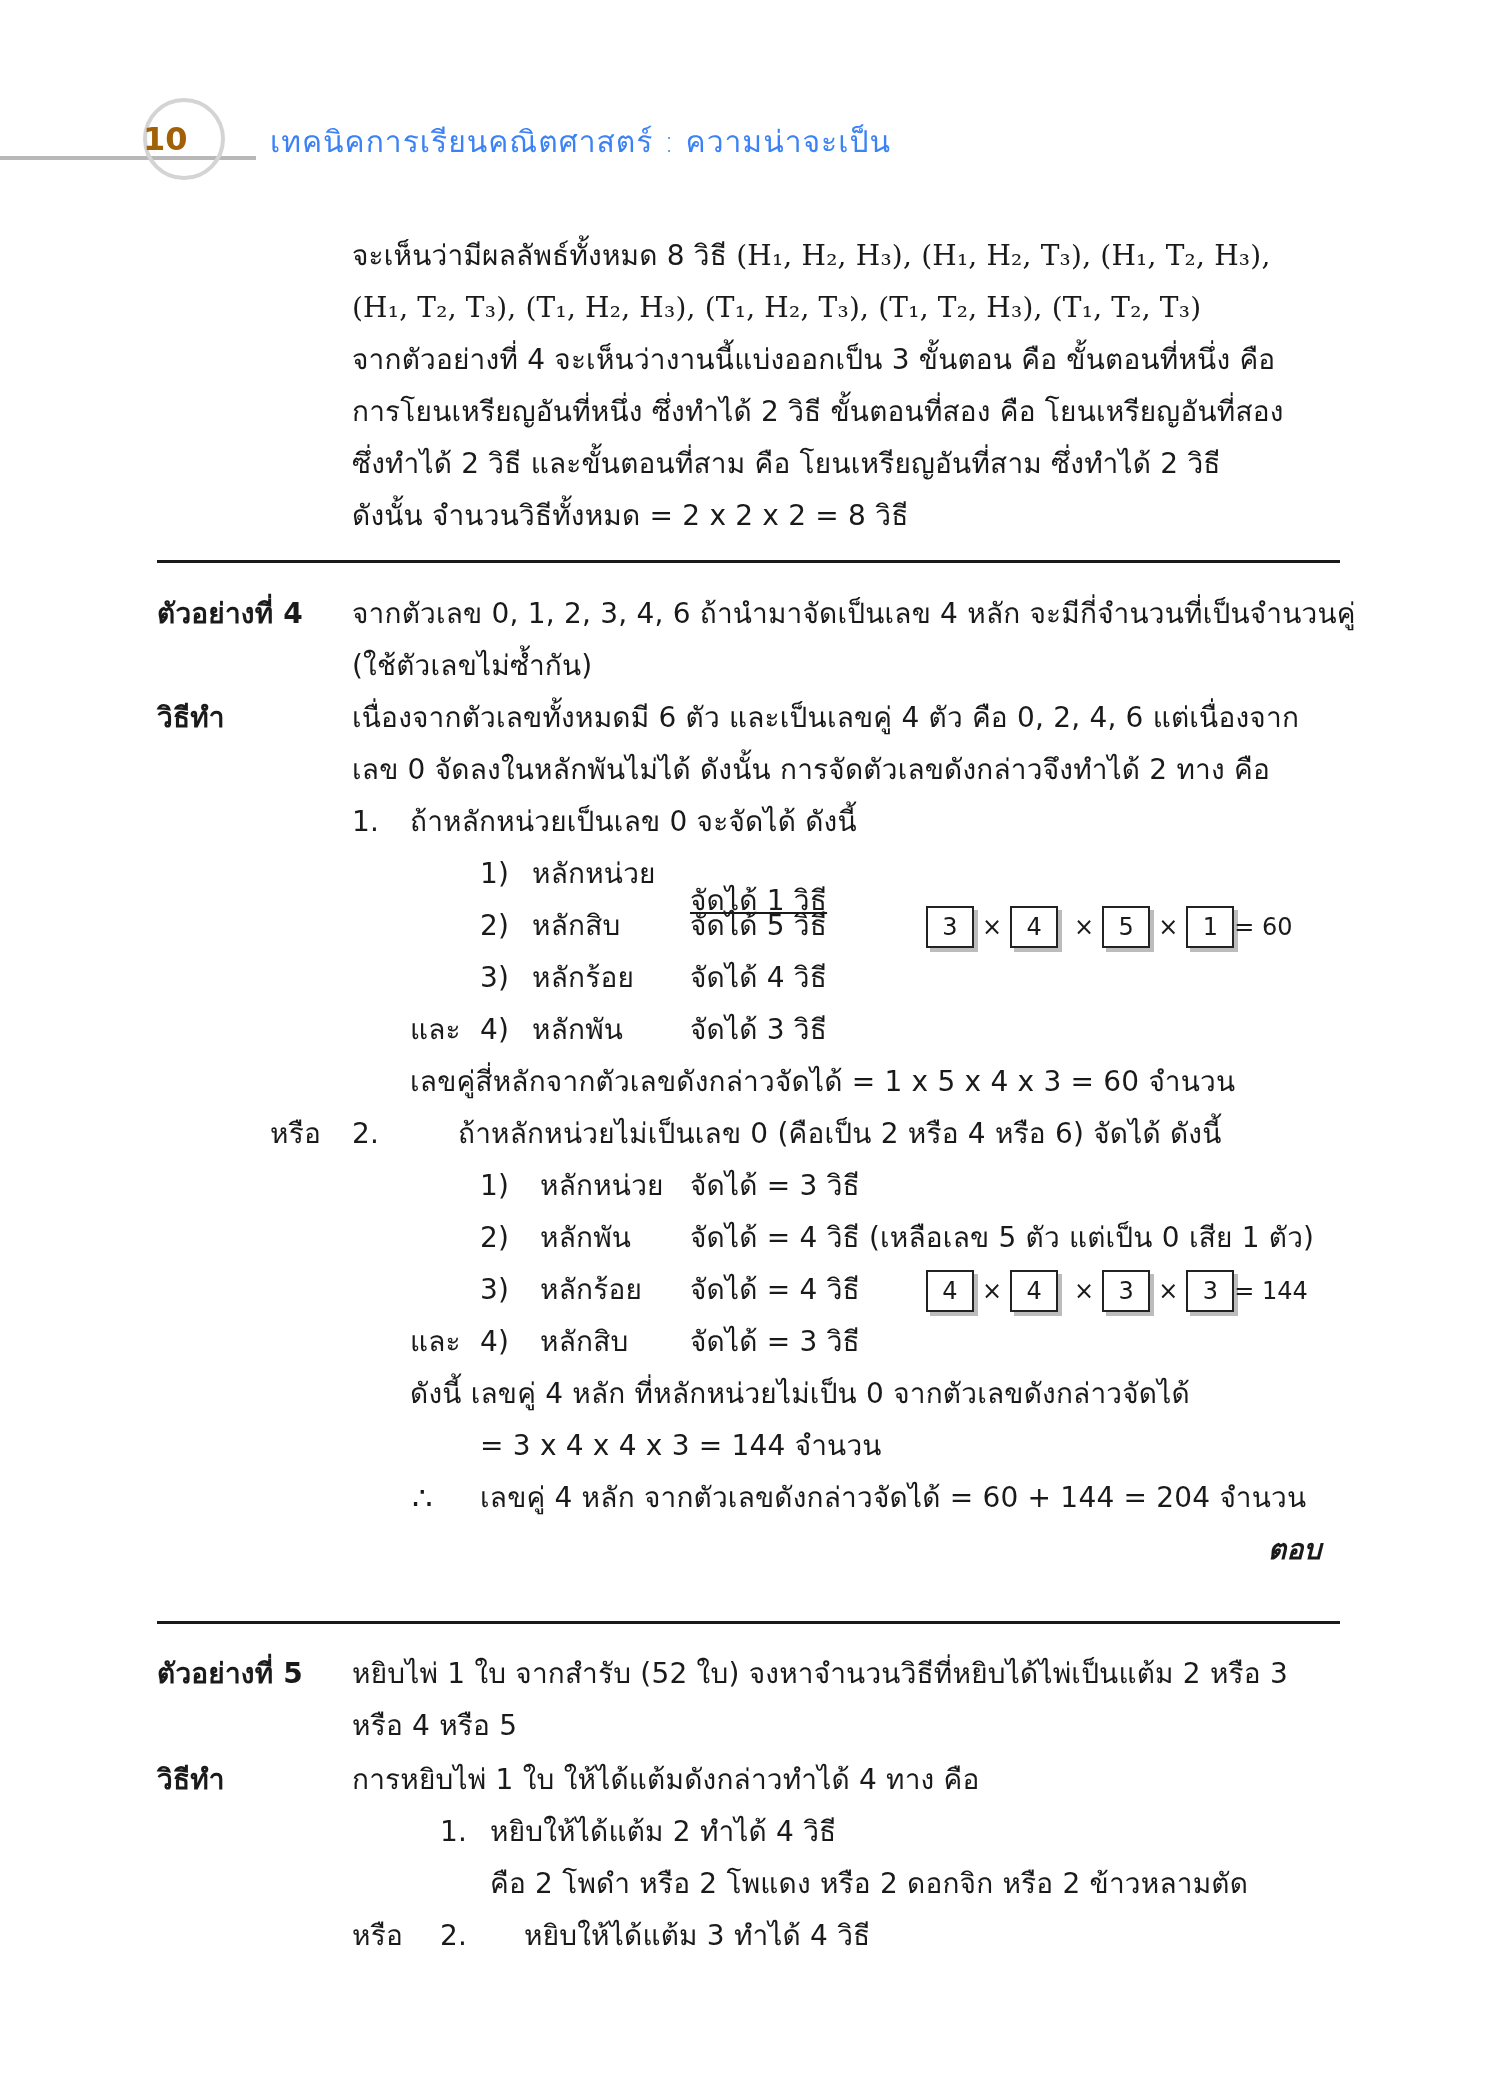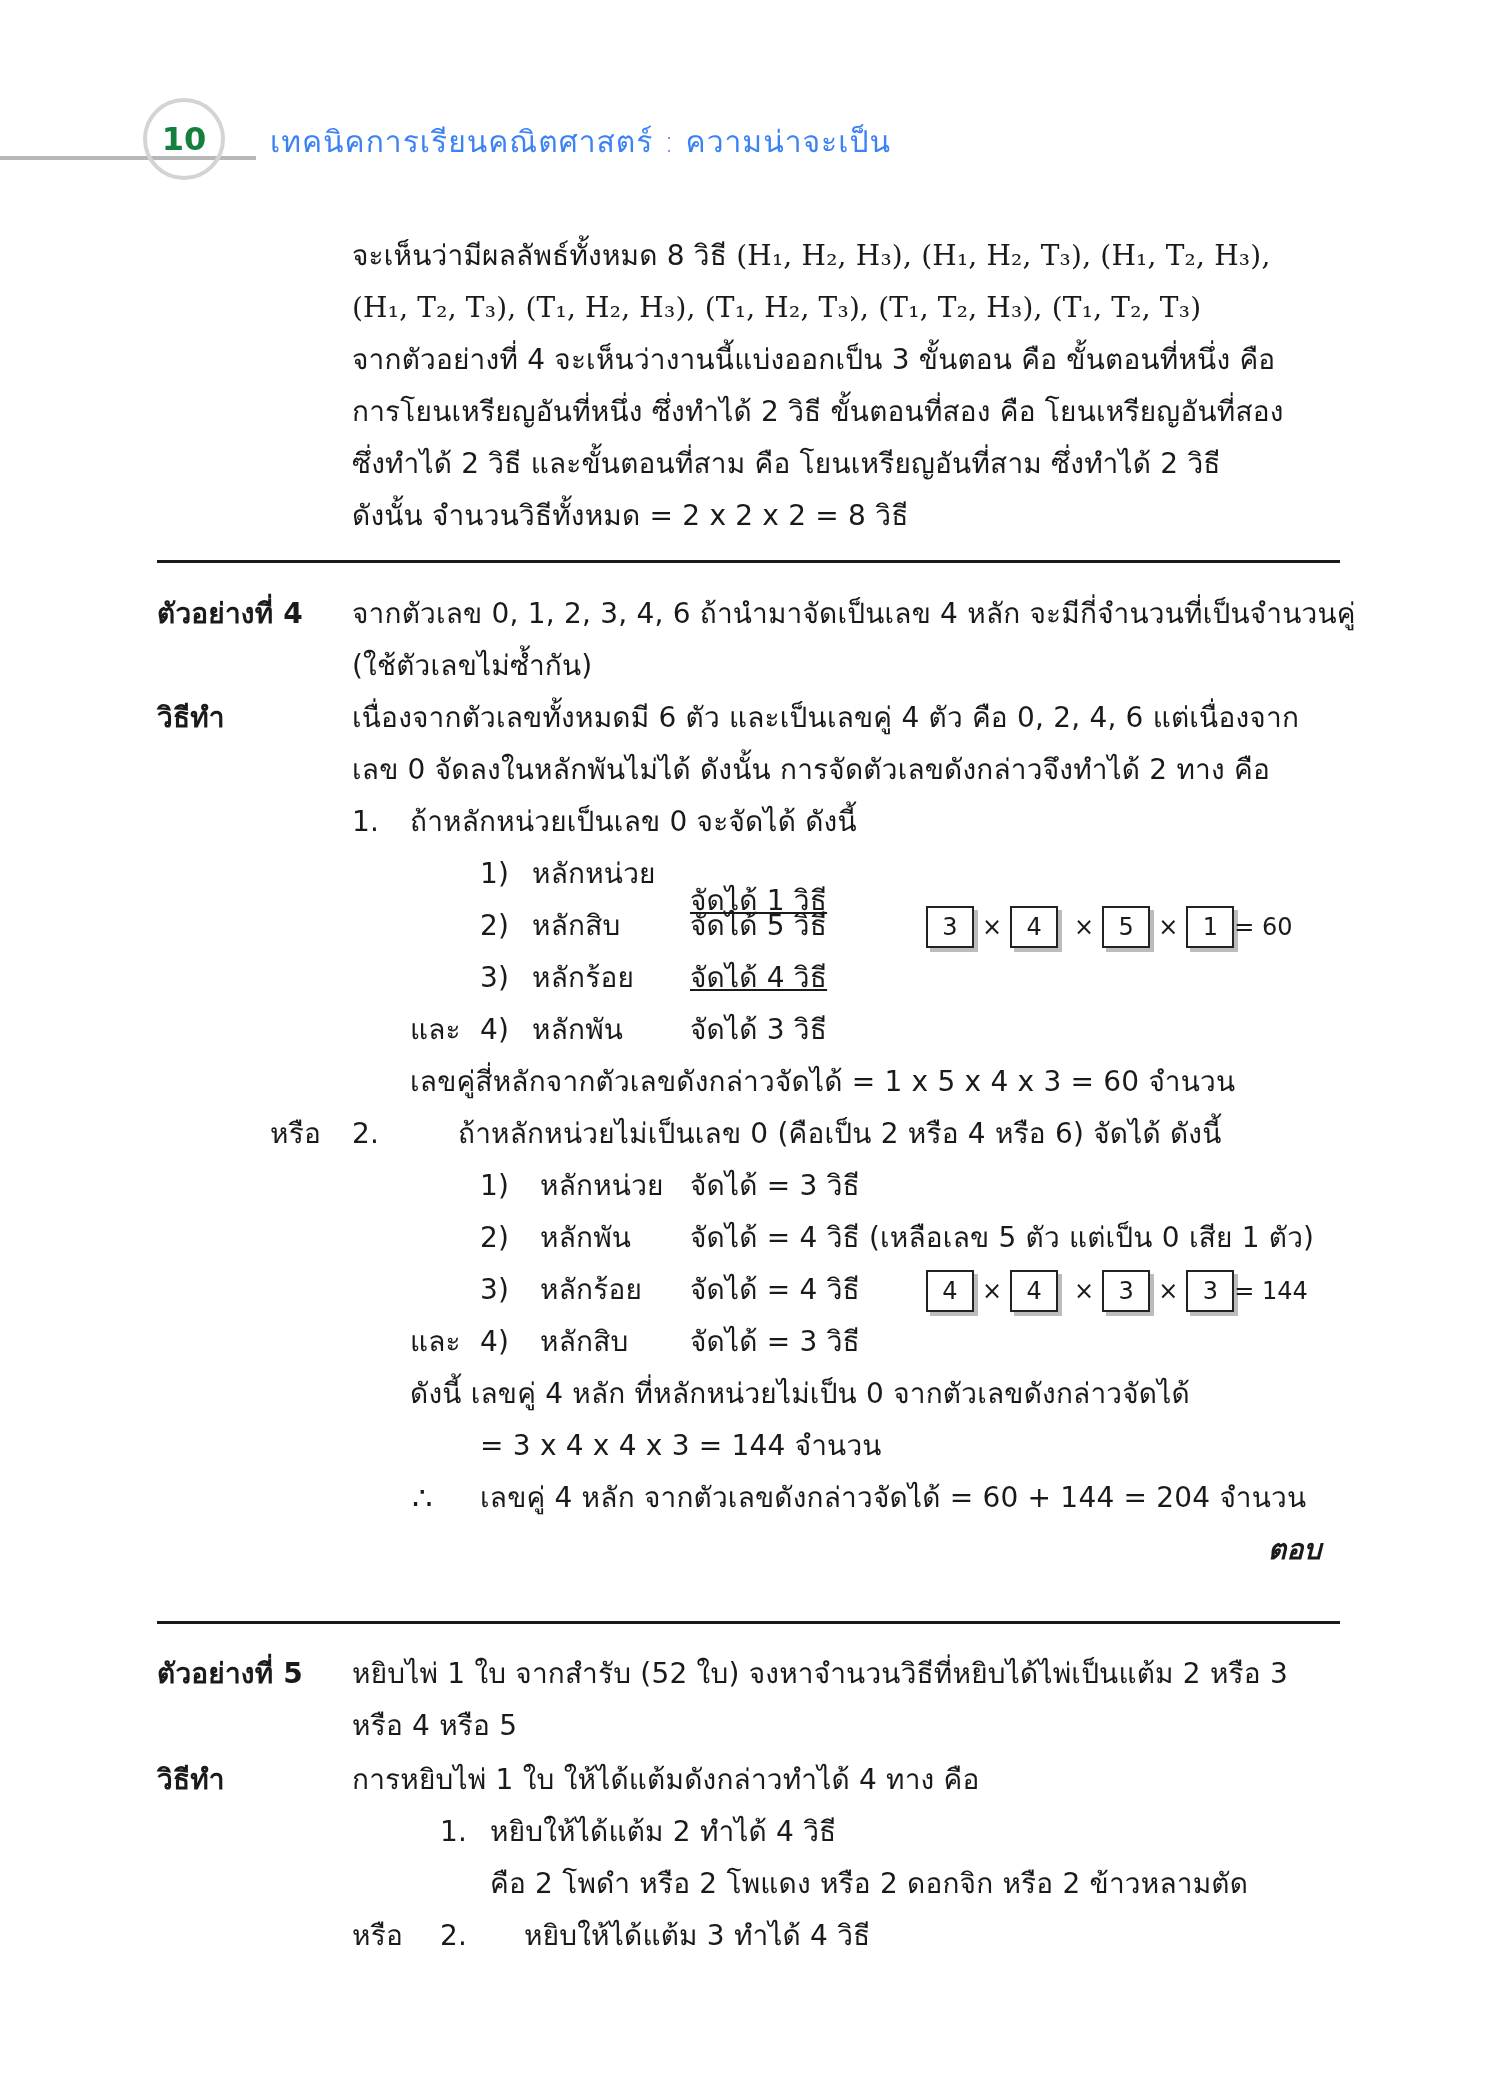--- a/index.html
+++ b/index.html
@@ -4,22 +4,22 @@
 <style>
   html, body { margin:0; padding:0; background:#ffffff; }
   body { width:1504px; height:2095px; position:relative; overflow:hidden;
          font-family:"DejaVu Sans", sans-serif; color:#1a1a1a; }
   .abs { position:absolute; white-space:nowrap; }
   .t { font-size:28px; line-height:36px; letter-spacing:0.2px; }
   .serif { font-family:"DejaVu Serif", serif; }
   .bold { font-weight:bold; }
   .header-rule { position:absolute; left:0; top:156px; width:256px; height:4px; background:#b8b8b8; }
   .page-circle { position:absolute; left:143px; top:98px; width:74px; height:74px; border:4px solid #d4d4d4; border-radius:50%; background:transparent; }
-  .page-num { position:absolute; left:143px; top:98px; width:82px; height:82px; text-align:center; line-height:82px;
-              font-family:"DejaVu Sans", sans-serif; font-weight:bold; font-size:32px; color:#15803d; }
+  .page-num { position:absolute; left:143px; top:98px; width:82px; height:82px; line-height:82px;
+              font-family:"DejaVu Sans", sans-serif; font-weight:bold; font-size:32px; color:#a16207; }
   .header-title { left:270px; top:118px; font-size:30px; color:#3b82f6; font-weight:200; letter-spacing:1px; }
   .divider { position:absolute; left:157px; width:1183px; height:3px; background:#1a1a1a; }
   .box { display:inline-block; width:44px; height:38px; border:2px solid #222; box-shadow:4px 4px 0 #bcbcbc;
          text-align:center; line-height:38px; font-size:24px; vertical-align:middle; background:#fff; }
   .times { display:inline-block; font-size:24px; margin:0 8px; vertical-align:middle; }
   .eq { display:inline-block; font-size:24px; vertical-align:middle; }
   .boxrow { position:absolute; white-space:nowrap; }
   .answer { font-weight:bold; font-style:italic; }
 </style>
 </head>
@@ -60,21 +60,21 @@
 <div class="abs t" style="left:480px; top:908px;">2)</div>
 <div class="abs t" style="left:532px; top:908px;">หลักสิบ</div>
 <div class="abs t" style="left:690px; top:908px;">จัดได้  5  วิธี</div>
 
 <div class="boxrow" style="left:926px; top:906px;">
   <span class="box">3</span><span class="times">×</span><span class="box">4</span><span class="times" style="margin-left:16px;">×</span><span class="box">5</span><span class="times">×</span><span class="box">1</span><span class="eq">= 60</span>
 </div>
 
 <div class="abs t" style="left:480px; top:960px;">3)</div>
 <div class="abs t" style="left:532px; top:960px;">หลักร้อย</div>
-<div class="abs t" style="left:690px; top:960px;text-decoration:underline;">จัดได้  4  วิธี</div>
+<div class="abs t" style="left:690px; top:960px;">จัดได้  4  วิธี</div>
 
 <div class="abs t" style="left:410px; top:1012px;">และ</div>
 <div class="abs t" style="left:480px; top:1012px;">4)</div>
 <div class="abs t" style="left:532px; top:1012px;">หลักพัน</div>
 <div class="abs t" style="left:690px; top:1012px;">จัดได้  3  วิธี</div>
 
 <div class="abs t" style="left:410px; top:1064px;">เลขคู่สี่หลักจากตัวเลขดังกล่าวจัดได้  =  1 x 5 x 4 x 3  =  60  จำนวน</div>
 
 <div class="abs t" style="left:270px; top:1116px;">หรือ</div>
 <div class="abs t" style="left:352px; top:1116px;">2.</div>

